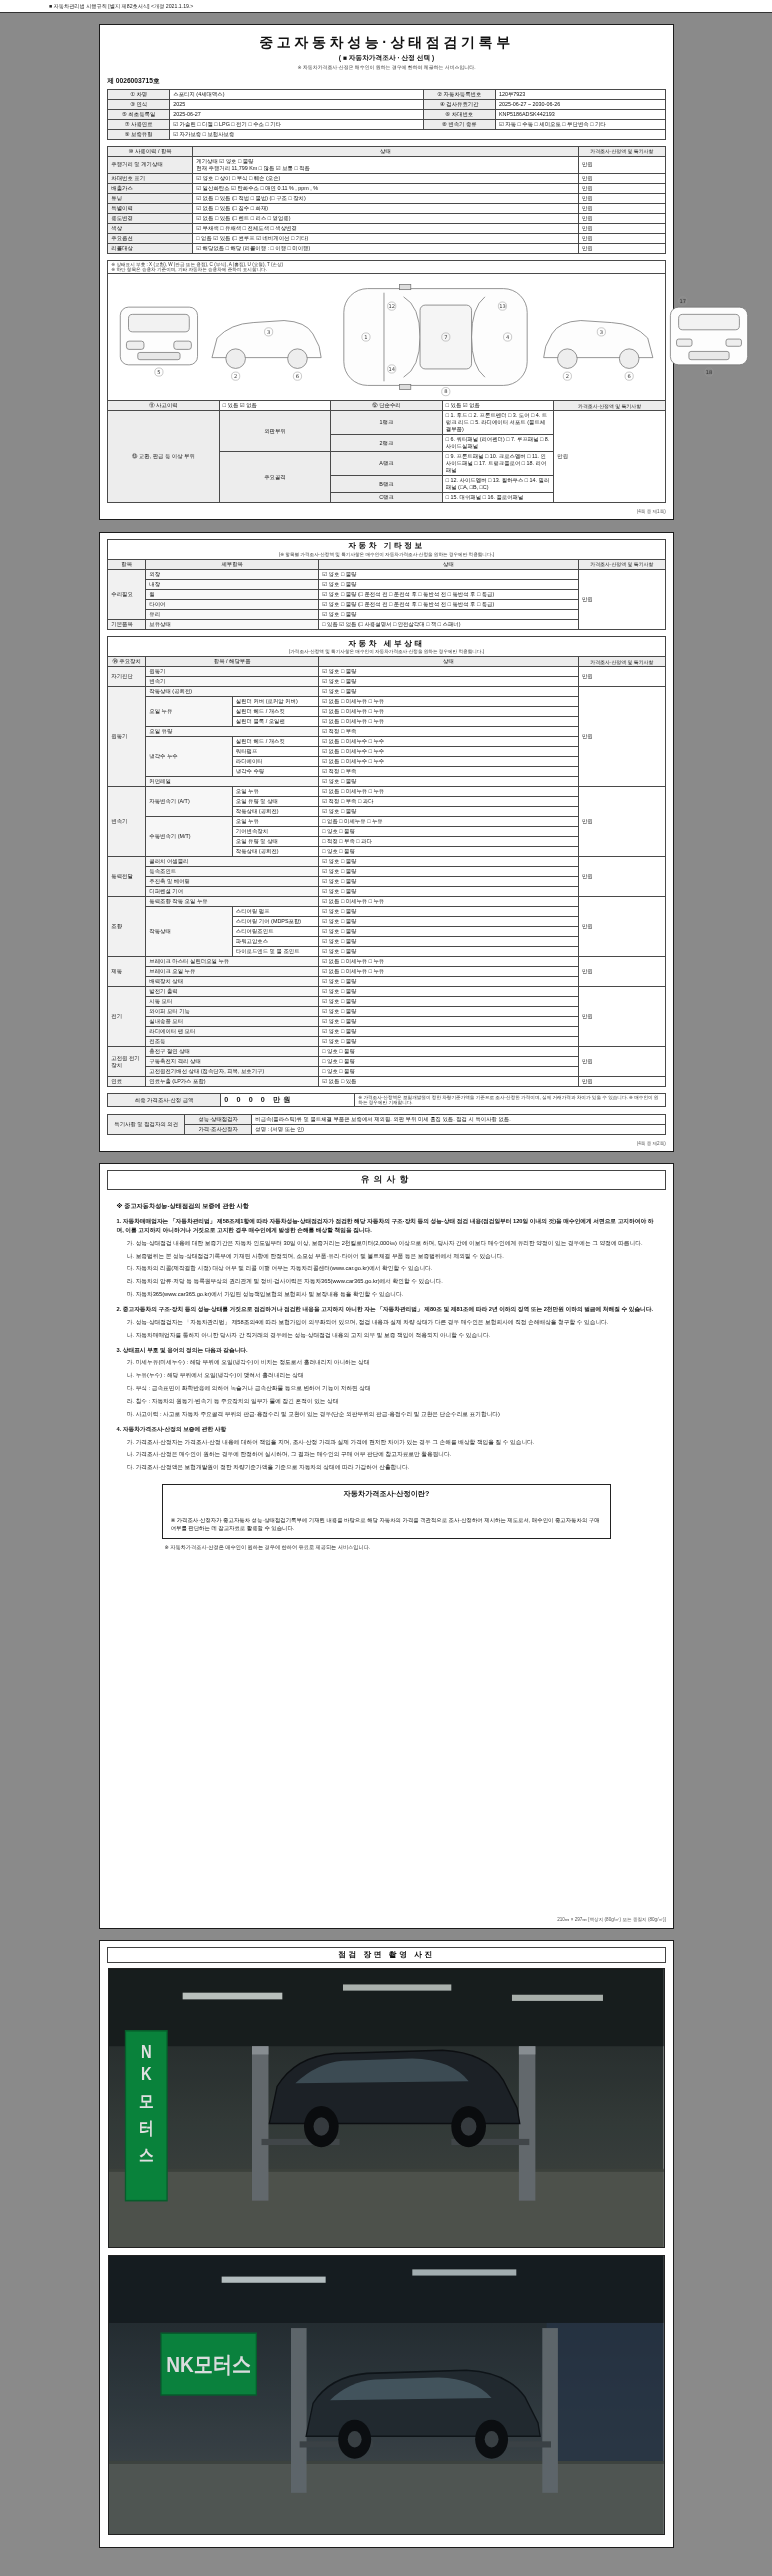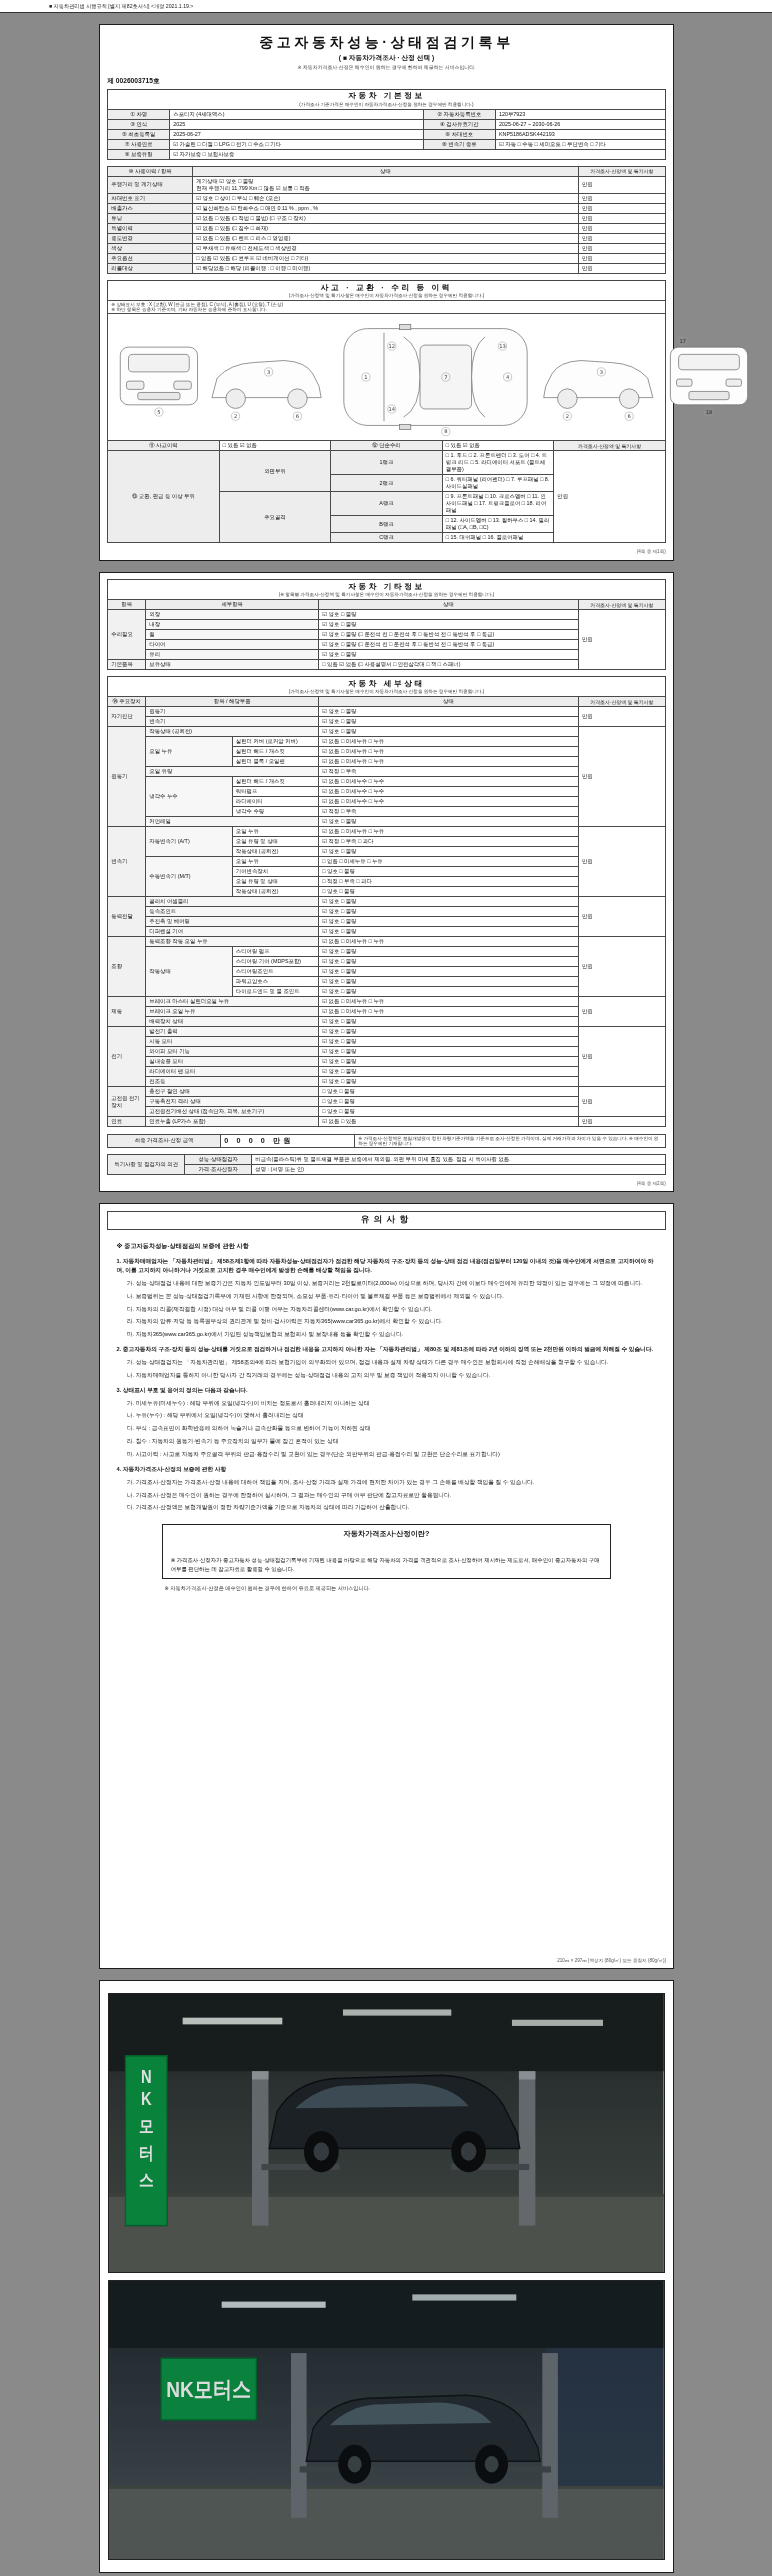--- a/index.html
+++ b/index.html
@@ -87,24 +87,20 @@
 
 <div class="panel">
   <div class="doc-head">
     <div class="doc-title">중고자동차성능·상태점검기록부</div>
     <div class="doc-sub">( ■ 자동차가격조사 · 산정 선택 )</div>
     <div class="doc-note">※ 자동차가격조사·산정은 매수인이 원하는 경우에 한하여 제공하는 서비스입니다.</div>
   </div>
   <div class="doc-no">제 0026003715호</div>
 
   <div class="sec">
-    <div class="sec-head">
-      <div class="t">자동차 기본정보</div>
-      <div class="n">(가격조사 기준가격은 매수인이 자동차가격조사·산정을 원하는 경우에만 적용됩니다.)</div>
-    </div>
     <table class="form">
       <tbody>
           <tr>
         <th style="width:62px">① 차명</th>
         <td class="c-val">스포티지 (4세대맥스)</td>
         <th style="width:72px">② 자동차등록번호</th>
         <td class="c-val" style="width:170px">120무7923</td>
       </tr>
       <tr>
         <th>③ 연식</th>
@@ -195,24 +191,20 @@
           <tr>
             <td class="lbl">리콜대상</td>
             <td class="c-s">☑ 해당없음    □ 해당      (리콜이행 : □ 이행   □ 미이행)</td>
             <td class="c-price">만원</td>
           </tr>
         </tbody>
     </table>
   </div>
 
   <div class="sec">
-    <div class="sec-head">
-      <div class="t">사고 · 교환 · 수리 등 이력</div>
-      <div class="n">(가격조사·산정액 및 특기사항은 매수인이 자동차가격조사·산정을 원하는 경우에만 적용됩니다.)</div>
-    </div>
     <table class="form">
       <tbody>
           <tr>
         <td colspan="5">
           <div class="small">※ 상태표시 부호 :  X (교환),  W (판금 또는 용접),  C (부식),  A (흠집),  U (요철),  T (손상)</div>
           <div class="small">※ 하단 항목은 승용차 기준이며, 기타 자동차는 승용차에 준하여 표시합니다.</div>
         </td>
       </tr>
       <tr>
         <td colspan="5" class="diagram-wrap">
@@ -811,20 +803,23 @@
     <div class="price-box">
       <div class="bt">자동차가격조사·산정이란?</div>
       <div class="bb">※ 가격조사·산정자가 중고자동차 성능·상태점검기록부에 기재된 내용을 바탕으로 해당 자동차의 가격을 객관적으로 조사·산정하여 제시하는 제도로서, 매수인이 중고자동차의 구매 여부를 판단하는 데 참고자료로 활용할 수 있습니다.</div>
     </div>
     <div class="under-box">※ 자동차가격조사·산정은 매수인이 원하는 경우에 한하여 유료로 제공되는 서비스입니다.</div>
   </div>
   <div class="page-foot">210㎜ × 297㎜ [백상지 (80g/㎡) 또는 중질지 (80g/㎡)]</div>
 </div>
 
 <div class="panel">
+  <div class="sec-head" style="border-bottom:0.5px solid #444">
+    <div class="t">점검 장면 촬영 사진</div>
+  </div>
 
   <div class="photo">
     <svg viewBox="0 0 1280 540" preserveAspectRatio="none">
       <defs>
         <linearGradient id="bg1" x1="0" y1="0" x2="0" y2="1">
           <stop offset="0" stop-color="#232a2b"></stop>
             <stop offset="0.55" stop-color="#39413f"></stop>
             <stop offset="1" stop-color="#4b504b"></stop>
         </linearGradient>
       </defs>

